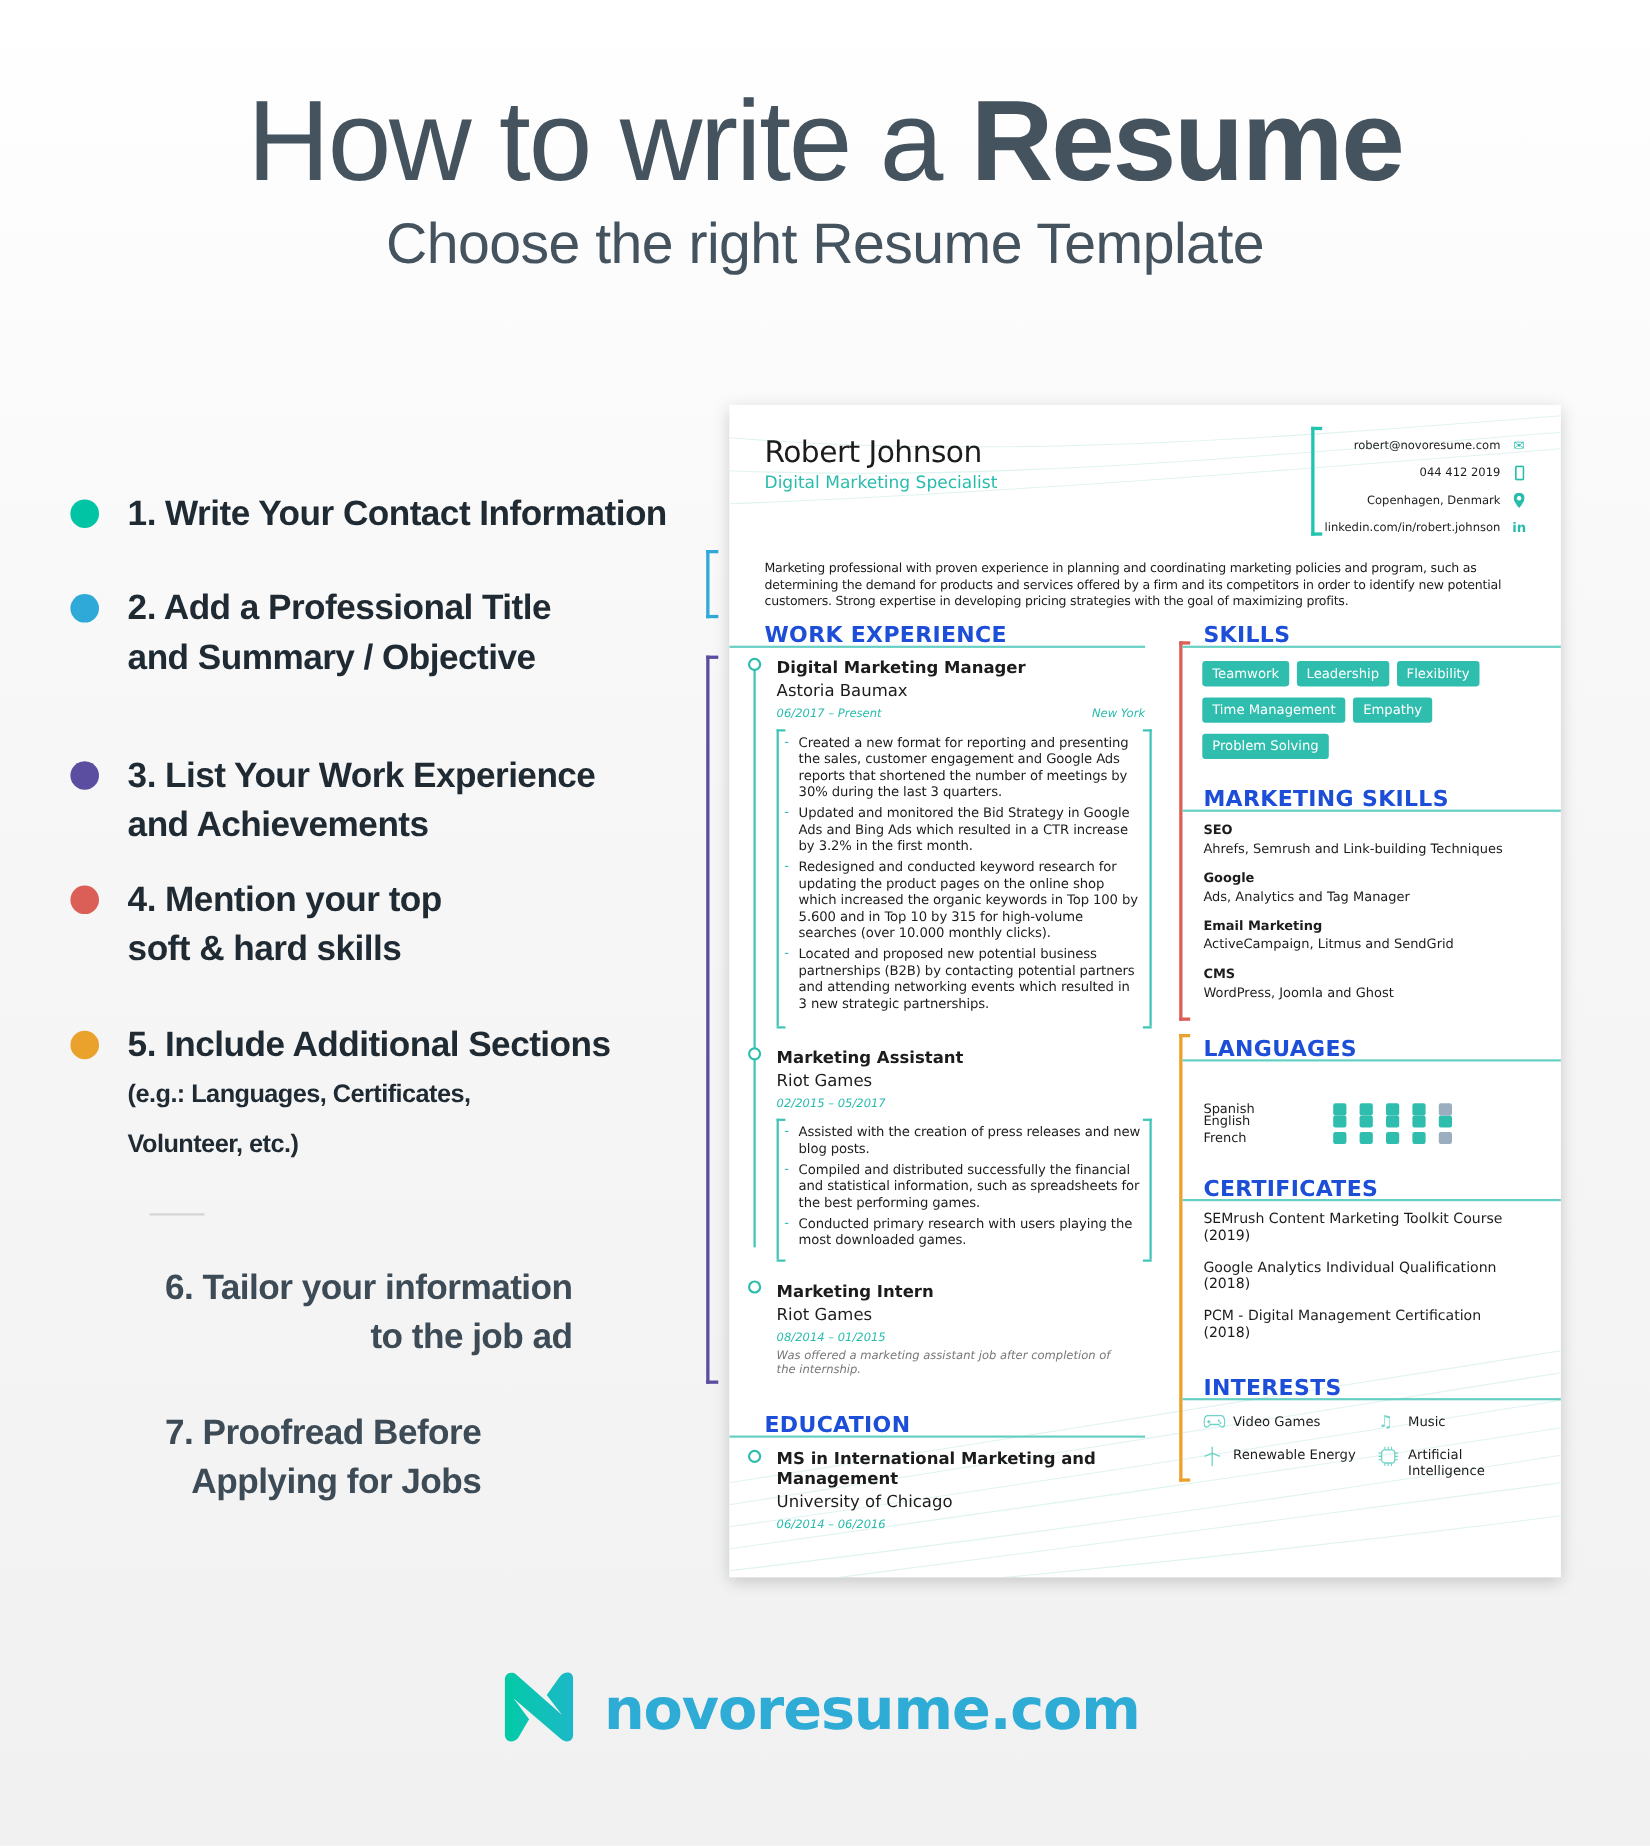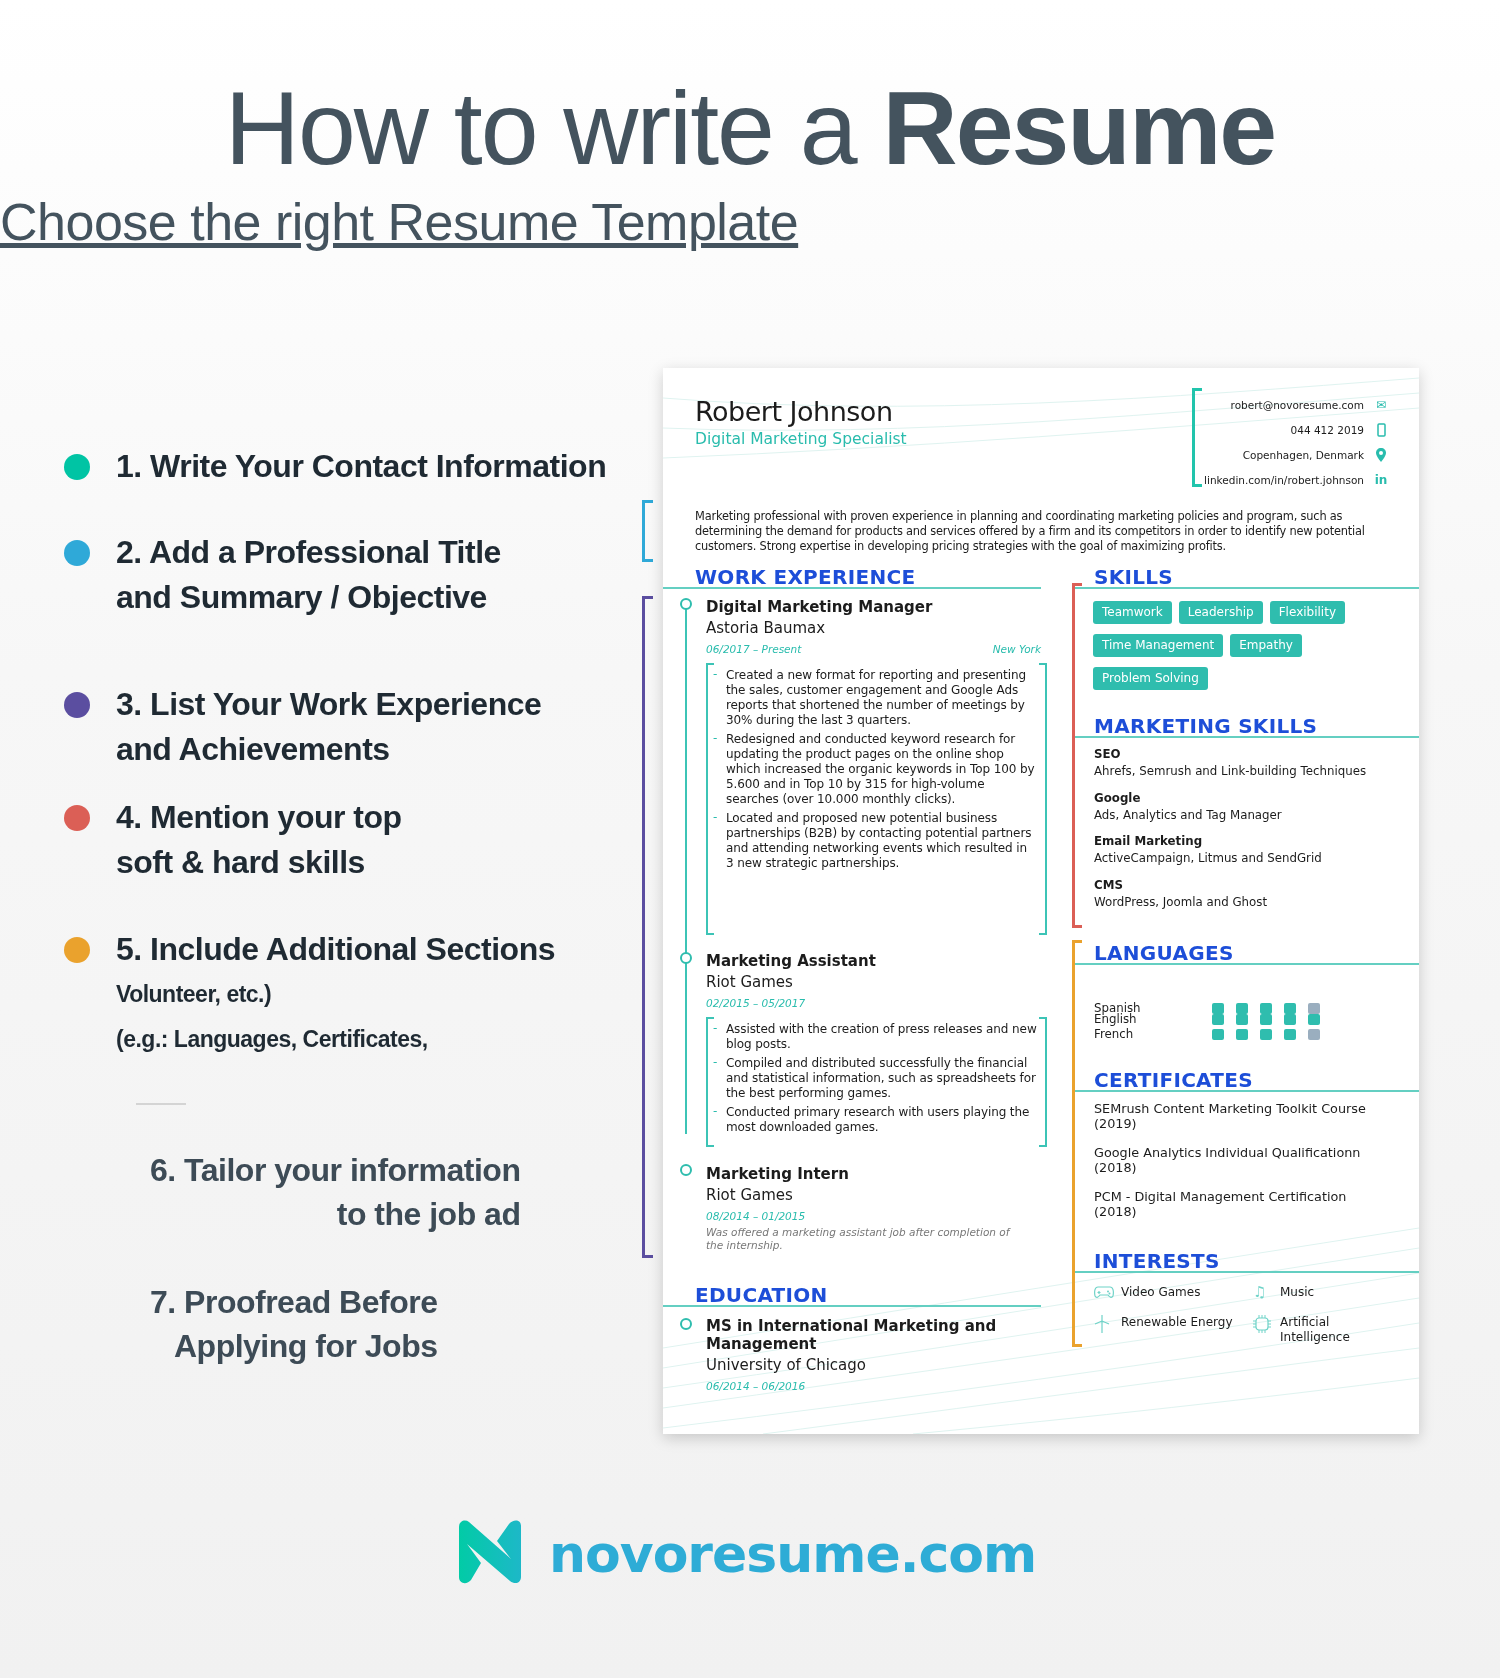--- a/index.html
+++ b/index.html
@@ -14,22 +14,22 @@
 
   
   .main-title {
     position: absolute; left: 0; top: 68px; width: 1500px; text-align: center;
     font-family: "DejaVu Sans", sans-serif; font-size: 104px; line-height: 120px;
     color: #44535e; font-weight: 300; letter-spacing: -3px;
   }
   .main-title .light { font-weight: normal; font-family: "Liberation Sans", sans-serif; letter-spacing: -2px; }
   .main-title .bold { font-weight: bold; font-family: "Liberation Sans", sans-serif; letter-spacing: -2px; }
   .subtitle {
-    position: absolute; left: 0; top: 192px; width: 1500px; text-align: left;
-    font-family: "Liberation Sans", sans-serif; font-size: 52px; color: #44535e; letter-spacing: -0.5px; text-decoration: underline;
+    position: absolute; left: 0; top: 192px; width: 1500px; text-align: center;
+    font-family: "Liberation Sans", sans-serif; font-size: 52px; color: #44535e; letter-spacing: -0.5px;
   }
 
   
   .step { position: absolute; left: 64px; display: flex; align-items: flex-start; }
   .step .dot { width: 26px; height: 26px; border-radius: 50%; margin-top: 10px; margin-right: 26px; flex-shrink: 0; }
   .step .txt { font-family: "Liberation Sans", sans-serif; font-weight: bold; font-size: 32px; line-height: 45px; color: #1f2a33; letter-spacing: -0.5px; }
   .step .txt .line { display: block; }
   .step .sub { font-size: 23px; line-height: 45px; font-weight: bold; color: #1f2a33; display: block; }
   .step-plain { position: absolute; left: 150px; font-family: "Liberation Sans", sans-serif; font-weight: bold; font-size: 32px; line-height: 44px; color: #3d4b56; letter-spacing: -0.5px; text-align: right; }
   .step-plain .line { display: block; }
@@ -128,22 +128,22 @@
   <span class="dot" style="background:#db5f56;"></span>
   <div class="txt">
     <span class="line">4. Mention your top</span>
     <span class="line">soft &amp; hard skills</span>
   </div>
 </div>
 <div class="step" style="top:927px;">
   <span class="dot" style="background:#eaa22d;"></span>
   <div class="txt">
     <span class="line">5. Include Additional Sections</span>
+    <span class="sub">(e.g.: Languages, Certificates,</span>
     <span class="sub">Volunteer, etc.)</span>
-    <span class="sub">(e.g.: Languages, Certificates,</span>
   </div>
 </div>
 <div class="divider-short"></div>
 <div class="step-plain" style="top:1148px;">
   <span class="line">6. Tailor your information</span>
   <span class="line">to the job ad</span>
 </div>
 <div class="step-plain" style="top:1280px;">
   <span class="line">7. Proofread Before</span>
   <span class="line">Applying for Jobs</span>
@@ -211,20 +211,21 @@
   <div class="tl-dot" style="left:17px; top:796px;"></div>
 
   <div class="job-title" style="top:230px;">Digital Marketing Manager</div>
   <div class="job-comp" style="top:251px;">Astoria Baumax</div>
   <div class="job-date" style="top:275px;">06/2017 – Present</div>
   <div class="job-loc" style="top:275px;">New York</div>
   <div class="bullets" style="top:295px; height:270px;">
     <span class="bcap top"></span>
       <span class="bcap bot"></span>
     <div class="bullet">Created a new format for reporting and presenting the sales, customer engagement and Google Ads reports that shortened the number of meetings by 30% during the last 3 quarters.</div>
+    <div class="bullet">Updated and monitored the Bid Strategy in Google Ads and Bing Ads which resulted in a CTR increase by 3.2% in the first month.</div>
     <div class="bullet">Redesigned and conducted keyword research for updating the product pages on the online shop which increased the organic keywords in Top 100 by 5.600 and in Top 10 by 315 for high-volume searches (over 10.000 monthly clicks).</div>
     <div class="bullet">Located and proposed new potential business partnerships (B2B) by contacting potential partners and attending networking events which resulted in 3 new strategic partnerships.</div>
   </div>
 
   <div class="job-title" style="top:584px;">Marketing Assistant</div>
   <div class="job-comp" style="top:605px;">Riot Games</div>
   <div class="job-date" style="top:629px;">02/2015 – 05/2017</div>
   <div class="bullets" style="top:649px; height:128px;">
     <span class="bcap top"></span>
       <span class="bcap bot"></span>

